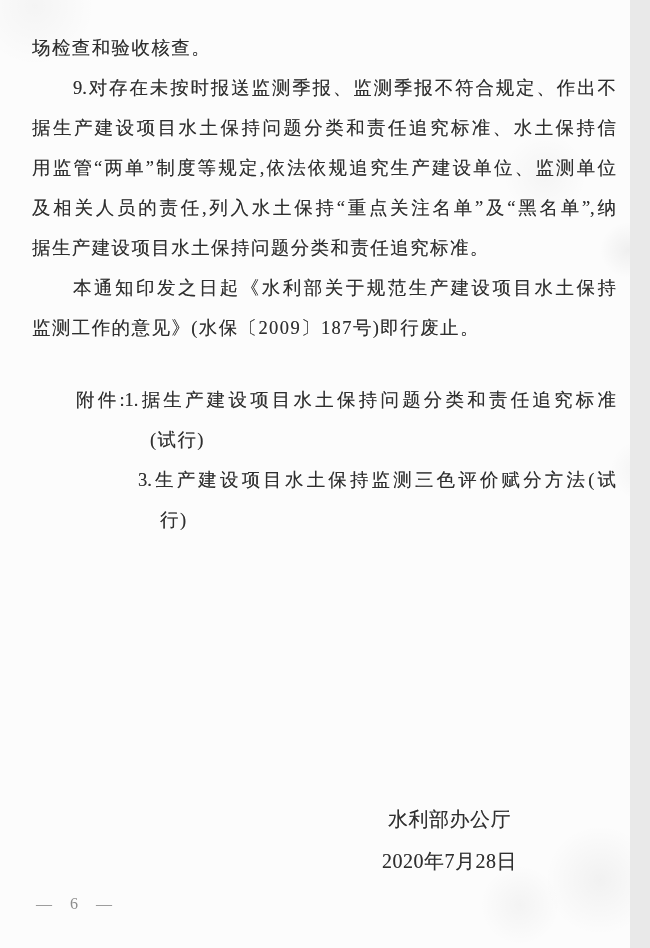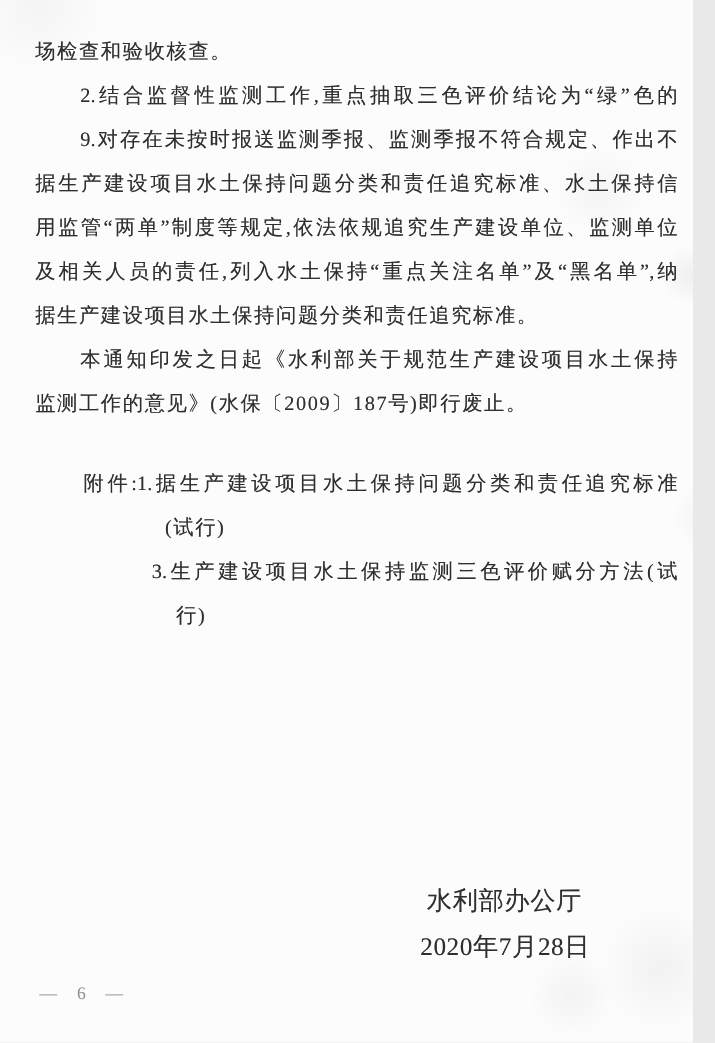--- a/index.html
+++ b/index.html
@@ -38,21 +38,21 @@
     white-space: normal;
     width: 584px;
     box-sizing: border-box;
     text-align: justify;
     text-align-last: justify;
     letter-spacing: 0;
     overflow: hidden;
   }
   .signature {
     position: absolute;
-    font-size: 23px;
+    font-size: 20px;
     line-height: 40px;
     letter-spacing: 0.5px;
     text-shadow: 0 0 0.5px rgba(60,60,60,0.5);
     white-space: nowrap;
   }
   .sig-org  { left: 388px; top: 799px; }
   .sig-date { left: 382px; top: 841px; }
   .page-number {
     position: absolute;
     left: 36px;
@@ -64,21 +64,20 @@
     white-space: nowrap;
   }
 </style>
 </head>
 <body>
 
 <div class="page">
 
   <div class="body-text" id="body-text">
       <div class="tline" style="padding-left: 0px;">场检查和验收核查。</div>
-      <div class="tline fill" style="padding-left: 41px;">2.结合监督性监测工作,重点抽取三色评价结论为“绿”色的</div>
       <div class="tline fill" style="padding-left: 41px;">9.对存在未按时报送监测季报、监测季报不符合规定、作出不</div>
       <div class="tline fill" style="padding-left: 0px;">据生产建设项目水土保持问题分类和责任追究标准、水土保持信</div>
       <div class="tline fill" style="padding-left: 0px;">用监管“两单”制度等规定,依法依规追究生产建设单位、监测单位</div>
       <div class="tline fill" style="padding-left: 0px;">及相关人员的责任,列入水土保持“重点关注名单”及“黑名单”,纳</div>
       <div class="tline" style="padding-left: 0px;">据生产建设项目水土保持问题分类和责任追究标准。</div>
       <div class="tline fill" style="padding-left: 41px;">本通知印发之日起《水利部关于规范生产建设项目水土保持</div>
       <div class="tline" style="padding-left: 0px;">监测工作的意见》(水保〔2009〕187号)即行废止。</div>
       <div class="tline fill" style="padding-left: 44px; margin-top: 32px;">附件:1.据生产建设项目水土保持问题分类和责任追究标准</div>
       <div class="tline" style="padding-left: 118px;">(试行)</div>
       <div class="tline fill" style="padding-left: 106px;">3.生产建设项目水土保持监测三色评价赋分方法(试</div>

